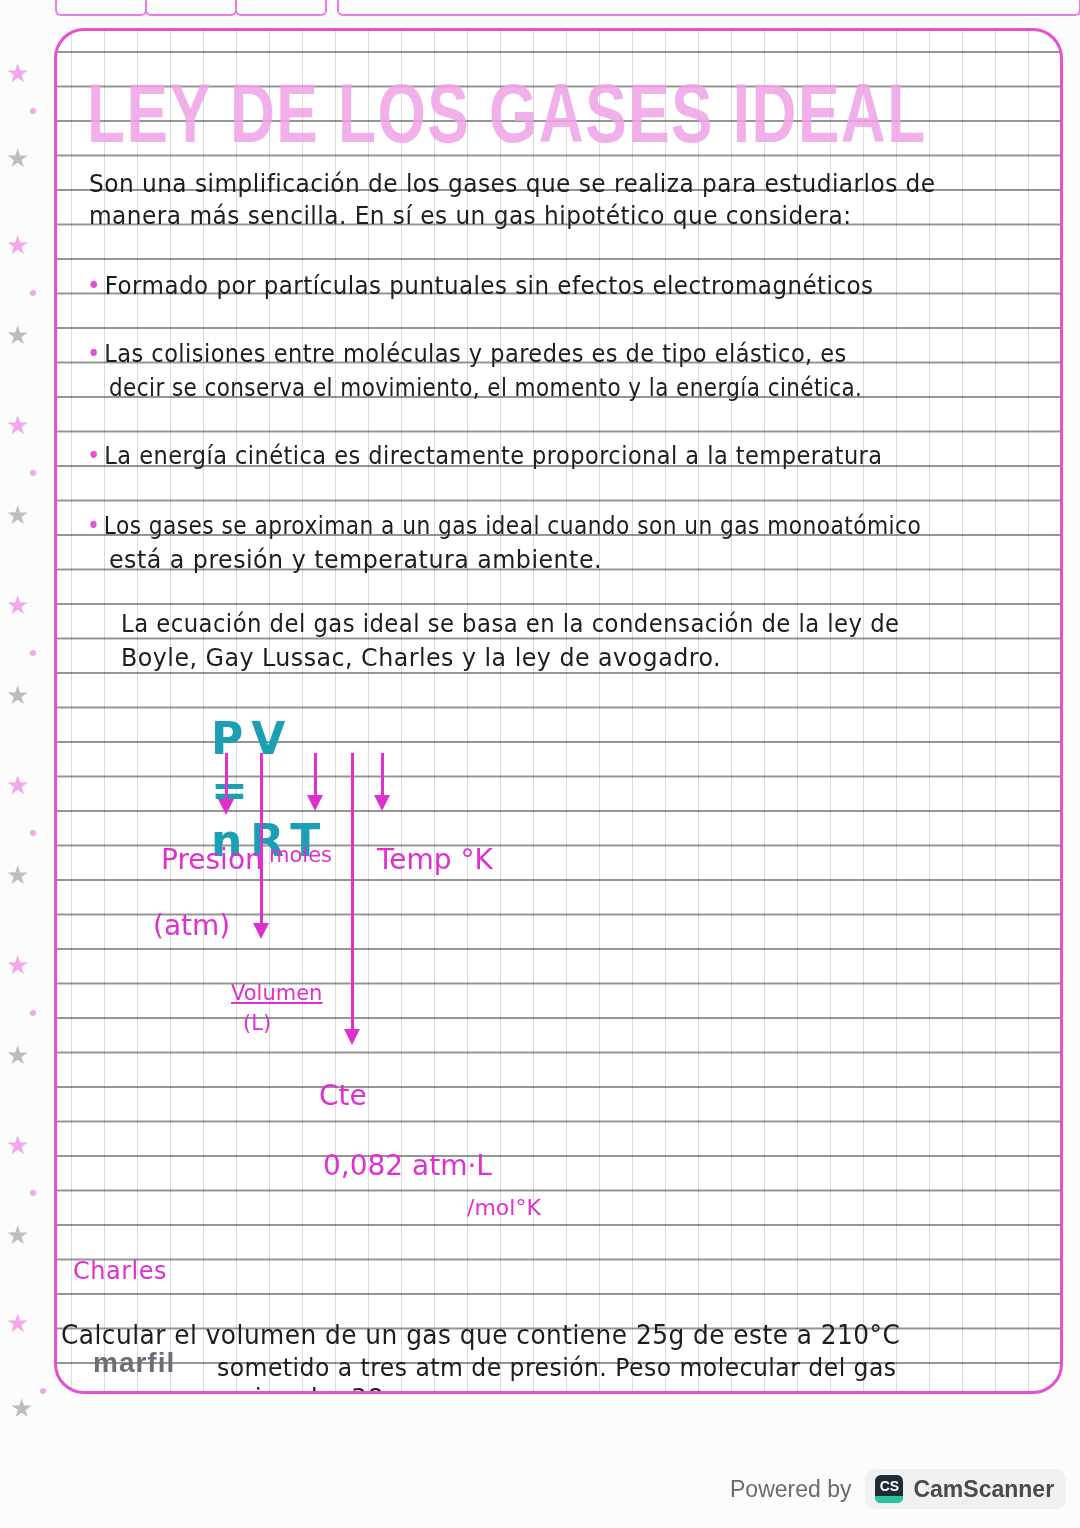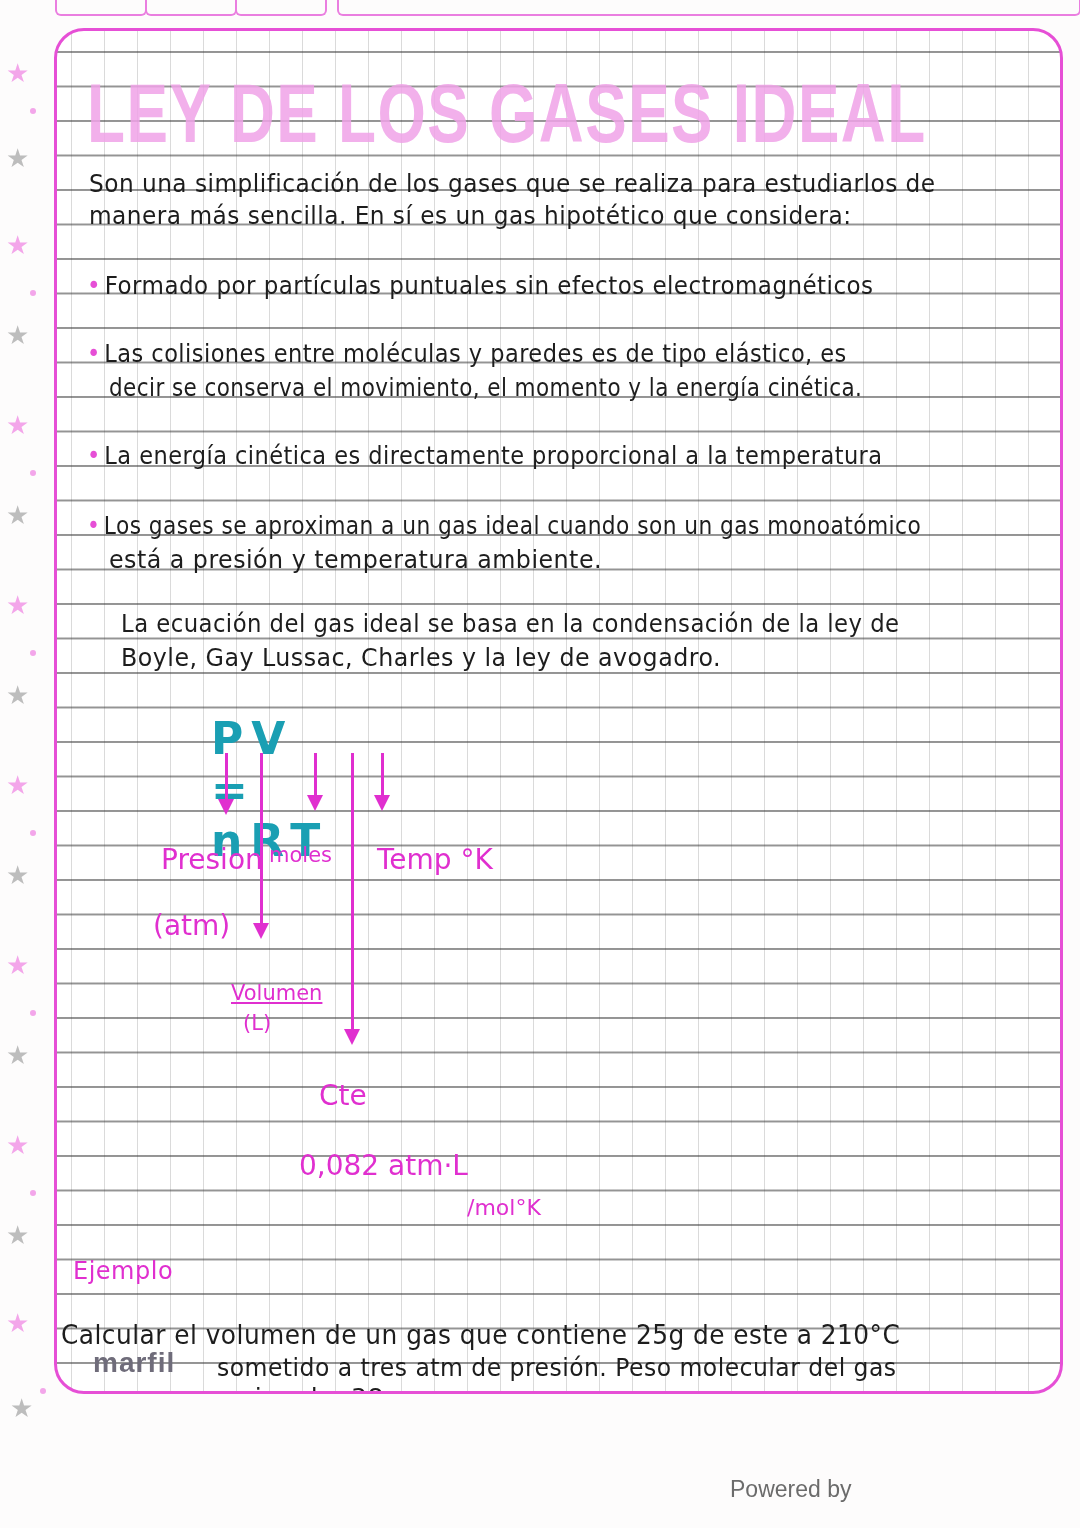--- a/index.html
+++ b/index.html
@@ -159,27 +159,33 @@
     <div class="vline" style="left:324px; top:722px; height:44px;"></div>
     <div class="arrowhead" style="left:317px; top:764px;"></div>
 
     <div class="label-pink" style="left:104px; top:812px;">Presion</div>
     <div class="label-pink" style="left:96px; top:878px;">(atm)</div>
     <div class="label-pink" style="left:212px; top:812px; font-size:21px;">moles</div>
     <div class="label-pink" style="left:320px; top:812px;">Temp °K</div>
     <div class="label-pink" style="left:174px; top:950px; font-size:21px;text-decoration:underline;">Volumen</div>
     <div class="label-pink" style="left:186px; top:980px; font-size:21px;">(L)</div>
     <div class="label-pink" style="left:262px; top:1048px; font-size:28px;">Cte</div>
-    <div class="label-pink" style="left:242px; top:1118px;">0,082 atm·L</div>
+    <div class="label-pink" style="left:266px; top:1118px;">0,082 atm·L</div>
     <div class="label-pink" style="left:410px; top:1164px; font-size:22px;">/mol°K</div>
   </div>
 
-  <div class="hw pink" style="left:16px; top:1226px; font-size:24px;">Ejemplo</div>
+  <div class="hw pink" style="left:16px; top:1226px; font-size:24px;">Charles</div>
   <div class="hw" style="left:4px; top:1288px; font-size:27px; transform:scaleX(0.92);">Calcular el volumen de un gas que contiene 25g de este a 210°C</div>
   <div class="hw" style="left:160px; top:1322px; transform:scaleX(0.94);">sometido a tres atm de presión. Peso molecular del gas</div>
   <div class="hw" style="left:160px; top:1352px;">es igual a 38g</div>
 
   <div class="brand" style="left:36px; top:1316px;">marfil</div>
 </div>
 
 <div class="footer">
   <span class="powered">Powered by</span>
+  <div class="cs-badge">
+    <div class="cs-logo">
+        <span style="position:relative; z-index:1; margin-top:-6px;">CS</span>
+      </div>
+    <span class="cs-name">CamScanner</span>
+  </div>
 </div>
 
 </body></html>

